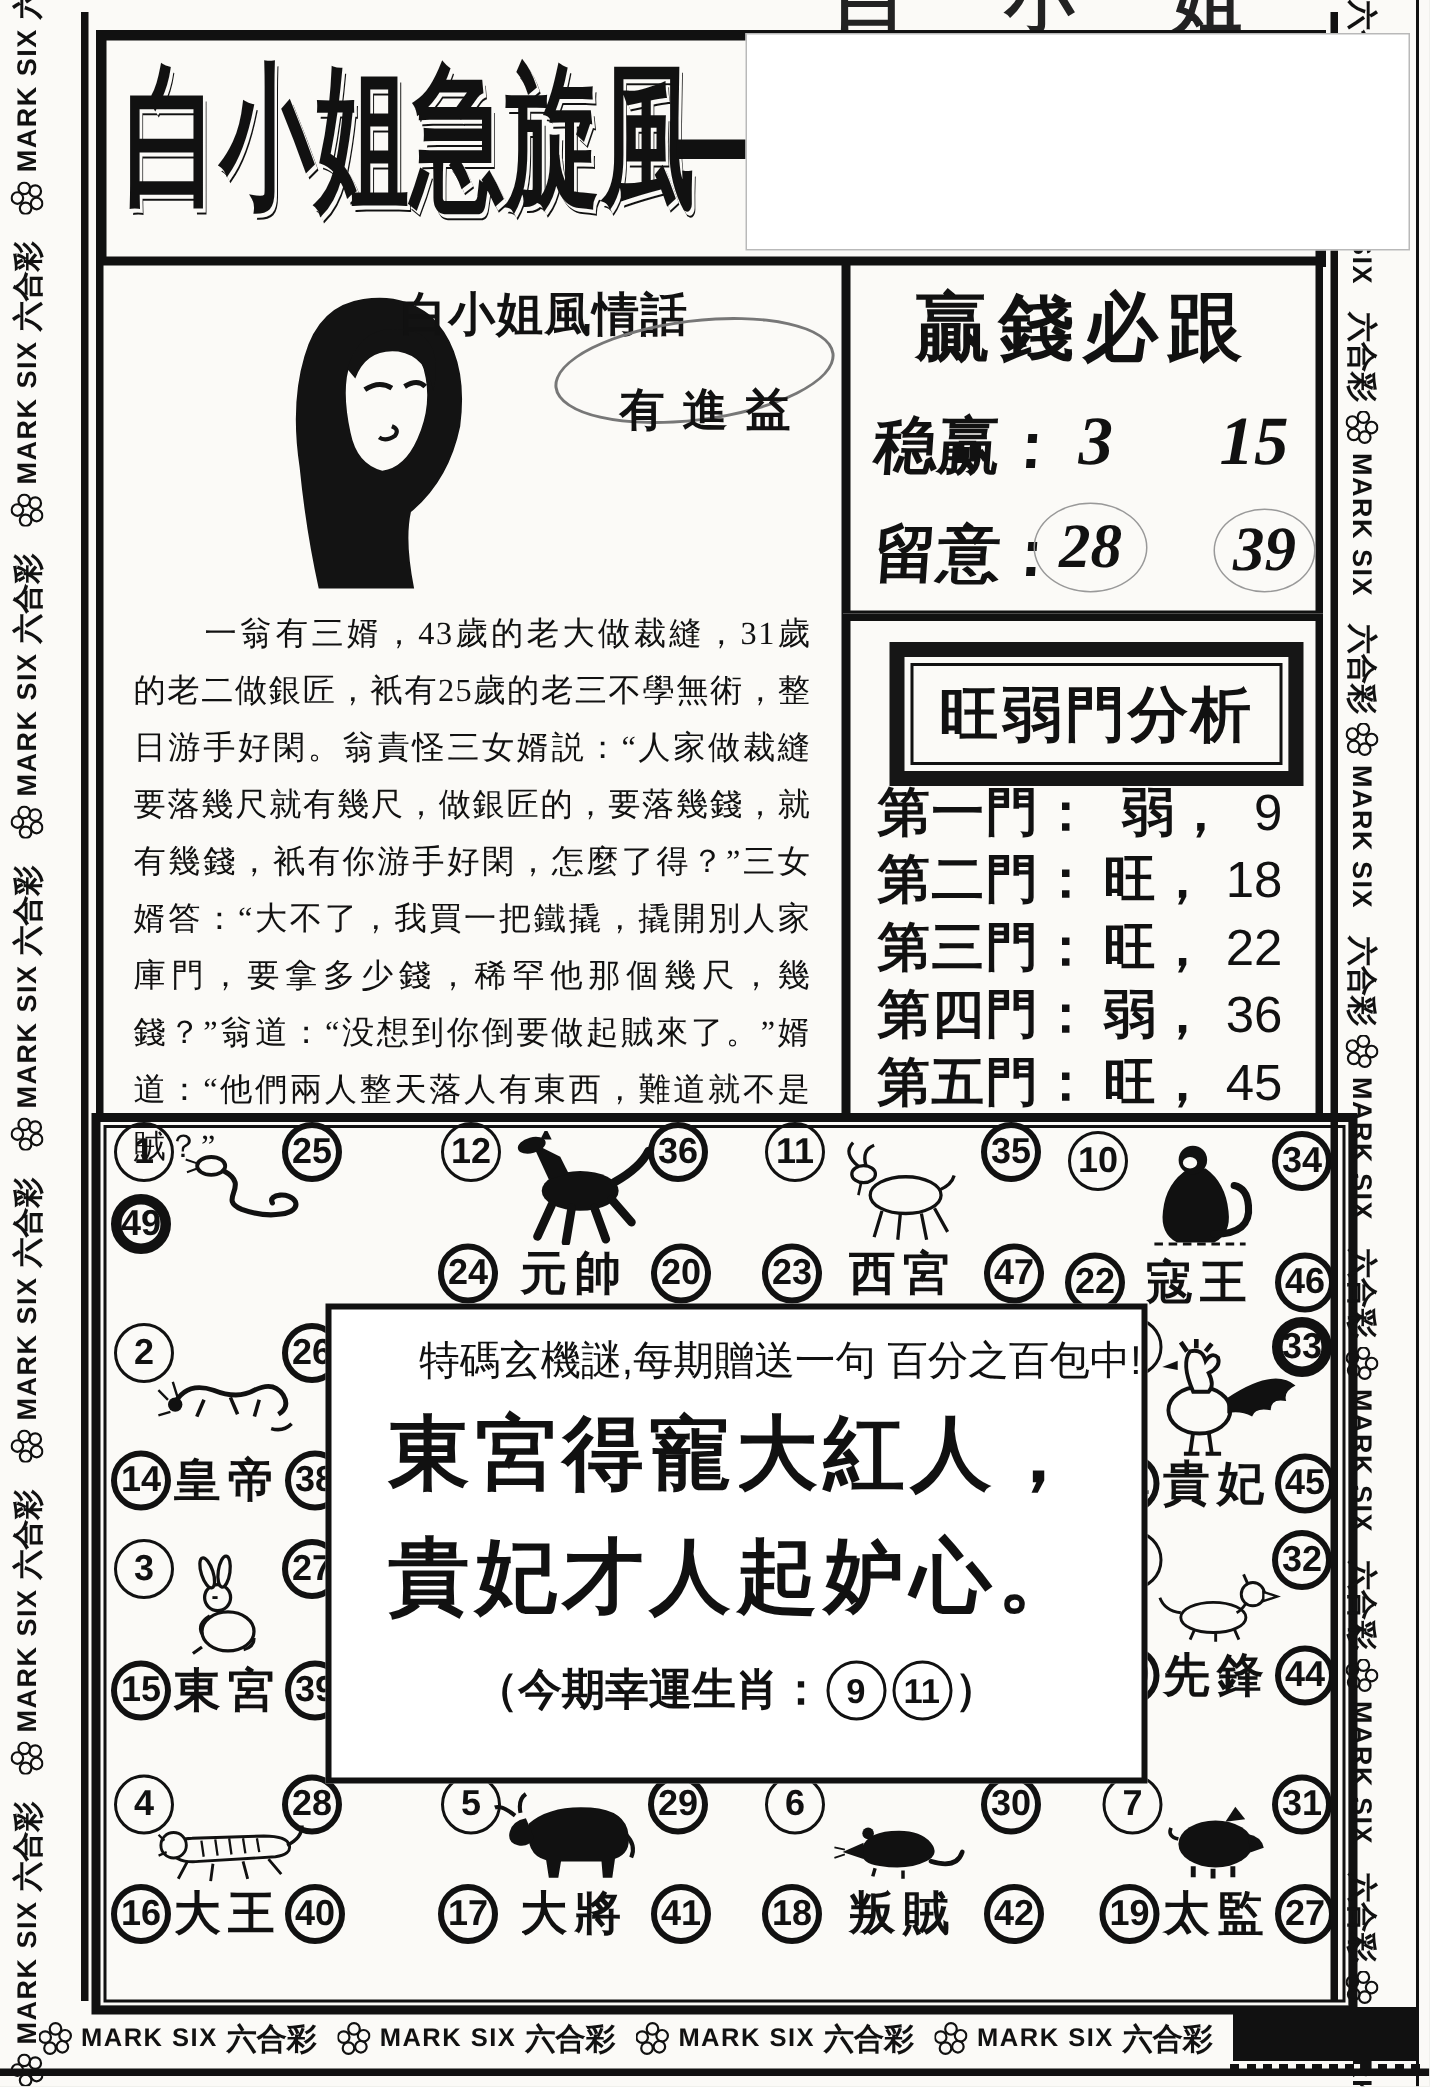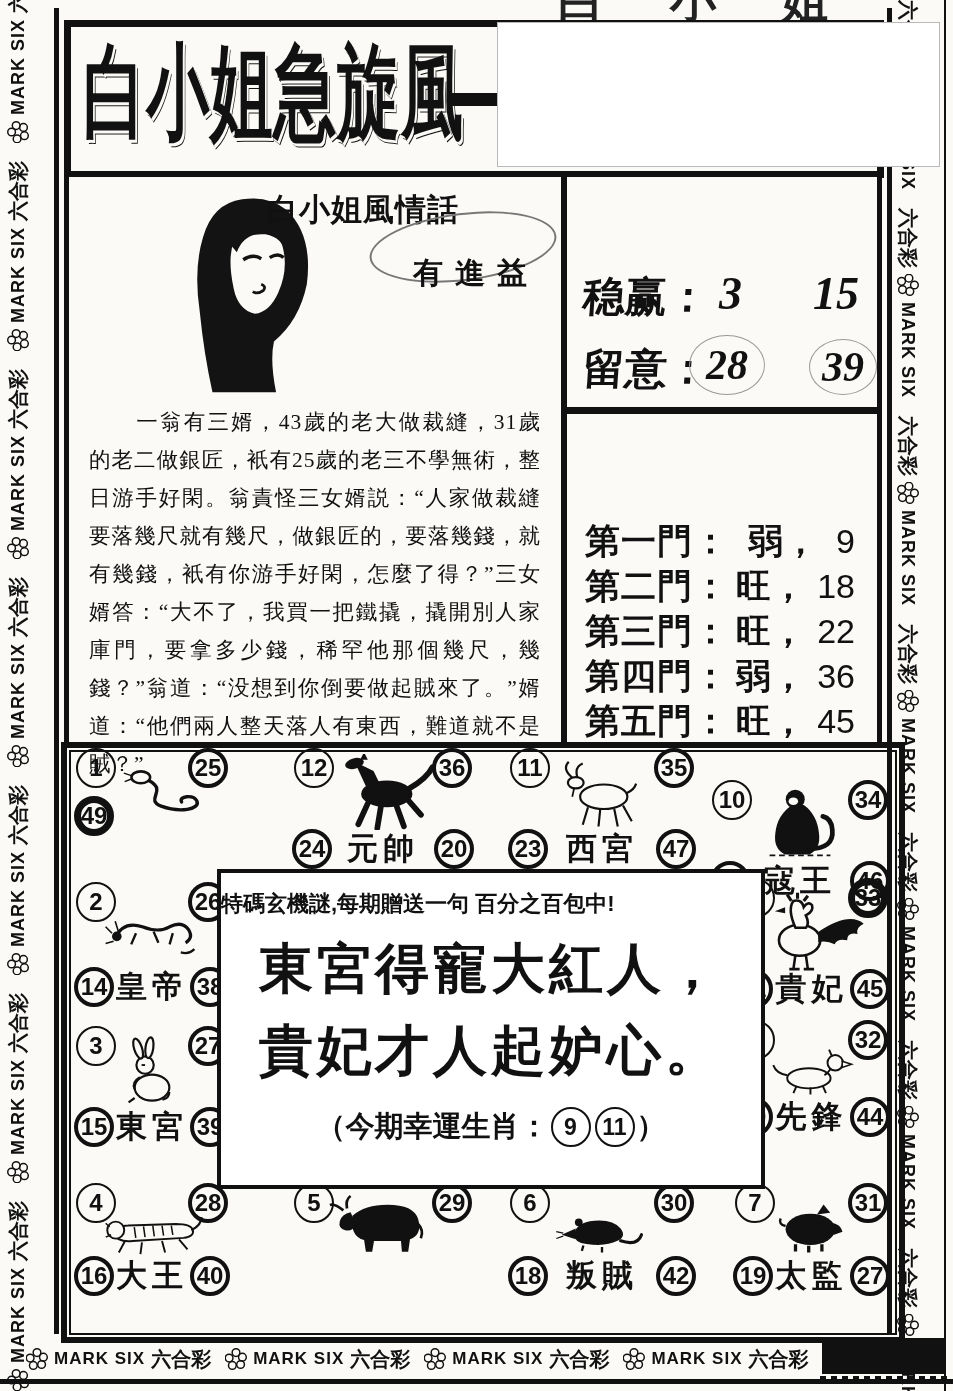--- a/index.html
+++ b/index.html
@@ -76,21 +76,21 @@
   .pos-tl{position:absolute;left:2px;top:0}
   .pos-tr{position:absolute;right:2px;top:0}
   .pos-ml{position:absolute;left:0;top:48px}
   .cell-bottom{position:absolute;left:0;right:0;bottom:0;display:flex;align-items:center;justify-content:space-between}
   .cell-label{font-size:31px;font-weight:700;font-family:"Liberation Serif",serif;letter-spacing:5px}
   .animal{position:absolute;left:50%;top:26px;transform:translateX(-50%)}
 
   
   #riddle-box{left:217px;top:869px;width:540px;height:312px;border:4px solid #111;position:absolute;
               background:#fff;z-index:5}
-  #riddle-intro{position:absolute;left:0;right:0;top:16px;text-align:left;font-size:22px;font-weight:700;white-space:nowrap}
+  #riddle-intro{position:absolute;left:0;right:0;top:16px;text-align:right;font-size:27px;font-weight:400;white-space:nowrap}
   .poem{position:absolute;left:0;right:0;text-align:center;font-size:54px;font-weight:900;letter-spacing:4px;
         font-family:"Liberation Serif",serif;white-space:nowrap}
   #riddle-lucky{position:absolute;left:0;right:0;top:234px;display:flex;align-items:center;justify-content:center;
                 font-size:29px;font-family:"Liberation Serif",serif;font-weight:600}
   .circle-sm{width:36px;height:36px;border:2px solid #111;border-radius:50%;display:inline-flex;align-items:center;
              justify-content:center;font-size:23px;font-weight:700;font-family:"Liberation Sans",sans-serif;margin:0 2px}
 
   #end-block{position:absolute;left:822px;top:1338px;width:124px;height:36px;background:#111;z-index:3}
   #end-dashes{position:absolute;left:820px;top:1376px;width:128px;height:5px;z-index:3;
               background:repeating-linear-gradient(90deg,#111 0 6px,transparent 6px 11px)}
@@ -314,29 +314,31 @@
         <path d="M84 86 q5 2 2 6 q-6 4 -10 1" stroke="#131313" stroke-width="2.6" fill="none"></path>
       </svg>
     </div>
     <div id="story-header">白小姐風情話</div>
     <div id="stamp-ellipse"></div>
     <div id="stamp-text">有進益</div>
     <div id="story-text">一翁有三婿，43歲的老大做裁縫，31歲的老二做銀匠，衹有25歲的老三不學無術，整日游手好閑。翁責怪三女婿説：“人家做裁縫要落幾尺就有幾尺，做銀匠的，要落幾錢，就有幾錢，衹有你游手好閑，怎麼了得？”三女婿答：“大不了，我買一把鐵撬，撬開別人家庫門，要拿多少錢，稀罕他那個幾尺，幾錢？”翁道：“没想到你倒要做起賊來了。”婿道：“他們兩人整天落人有東西，難道就不是賊？”</div>
   </div>
 
   <div class="box" id="win-box">
+    <div id="win-title">贏錢必跟</div>
     <div class="win-label" style="left:16px;top:92px">稳赢：</div>
     <div class="win-num" style="left:152px;top:90px">3</div>
     <div class="win-num" style="left:246px;top:90px">15</div>
     <div class="win-label" style="left:16px;top:164px">留意：</div>
     <div class="win-oval" style="left:122px;top:158px;width:74px;height:58px">28</div>
     <div class="win-oval" style="left:242px;top:162px;width:66px;height:54px">39</div>
   </div>
 
   <div class="box" id="analysis-box">
+    <div id="analysis-title">旺弱門分析</div>
     <div id="analysis-rows">
       <div class="a-row">
         <span class="a-gate">第一門：</span>
         <span class="a-status">弱，</span>
         <span class="a-value">9</span>
       </div>
       <div class="a-row">
         <span class="a-gate">第二門：</span>
         <span class="a-status">旺，</span>
         <span class="a-value">18</span>
@@ -407,21 +409,21 @@
         <path d="M88 38 q9 -4 11 -11" stroke="#111" stroke-width="2.5" fill="none"></path>
       </svg>
     </div>
     <div class="cell-bottom">
       <span class="cnum">23</span>
       <span class="cell-label">西宮</span>
       <span class="cnum">47</span>
     </div>
   </div>
 
-  <div class="cell" style="left:710px;top:780px;width:180px;height:122px">
+  <div class="cell" style="left:710px;top:754px;width:180px;height:122px">
     <span class="cnum thin pos-tl">10</span>
     <span class="cnum pos-tr">34</span>
     <div class="animal" style="top:6px">
       <svg viewBox="0 0 120 80" width="120" height="76">
         <path d="M52 20 q-16 10 -18 30 q-2 16 10 22 l26 0 q12 -6 10 -22 q-2 -20 -16 -30z" fill="#111"></path>
         <circle cx="55" cy="14" r="10" fill="#111"></circle>
         <ellipse cx="53" cy="16" rx="5" ry="4" fill="#fbfaf7"></ellipse>
         <path d="M70 66 q26 0 24 -20 q-1 -12 -10 -14" fill="none" stroke="#111" stroke-width="5" stroke-linecap="round"></path>
         <path d="M28 73 l64 0" stroke="#111" stroke-width="2" stroke-dasharray="6 4"></path>
       </svg>
@@ -537,20 +539,25 @@
     <span class="cnum thin pos-tl">5</span>
     <span class="cnum pos-tr">29</span>
     <div class="animal" style="top:4px">
       <svg viewBox="0 0 120 80" width="126" height="72">
         <path d="M26 32 q16 -14 46 -12 q26 2 28 20 q2 14 -10 18 l-2 14 -7 0 -1 -12 -30 0 -2 12 -7 0 -2 -13 q-16 -4 -13 -27z" fill="#111"></path>
         <path d="M24 28 q-10 2 -12 10 q-2 8 6 10 q8 2 12 -6z" fill="#111"></path>
         <path d="M16 26 q-10 -8 -15 -6 M20 24 q-2 -10 4 -14" stroke="#111" stroke-width="3" fill="none"></path>
         <path d="M98 40 q8 8 4 17" stroke="#111" stroke-width="3" fill="none"></path>
       </svg>
     </div>
+    <div class="cell-bottom">
+      <span class="cnum">17</span>
+      <span class="cell-label">大將</span>
+      <span class="cnum">41</span>
+    </div>
   </div>
 
   <div class="cell" style="left:508px;top:1183px;width:188px;height:114px">
     <span class="cnum thin pos-tl">6</span>
     <span class="cnum pos-tr">30</span>
     <div class="animal" style="top:16px">
       <svg viewBox="0 0 120 80" width="128" height="62">
         <path d="M24 46 q2 -16 26 -18 q24 -2 34 10 q8 10 -4 16 q-16 8 -40 4 q-16 -2 -16 -12z" fill="#111"></path>
         <polygon points="26,38 8,46 26,52" fill="#111"></polygon>
         <circle cx="30" cy="30" r="5" fill="#111"></circle>

